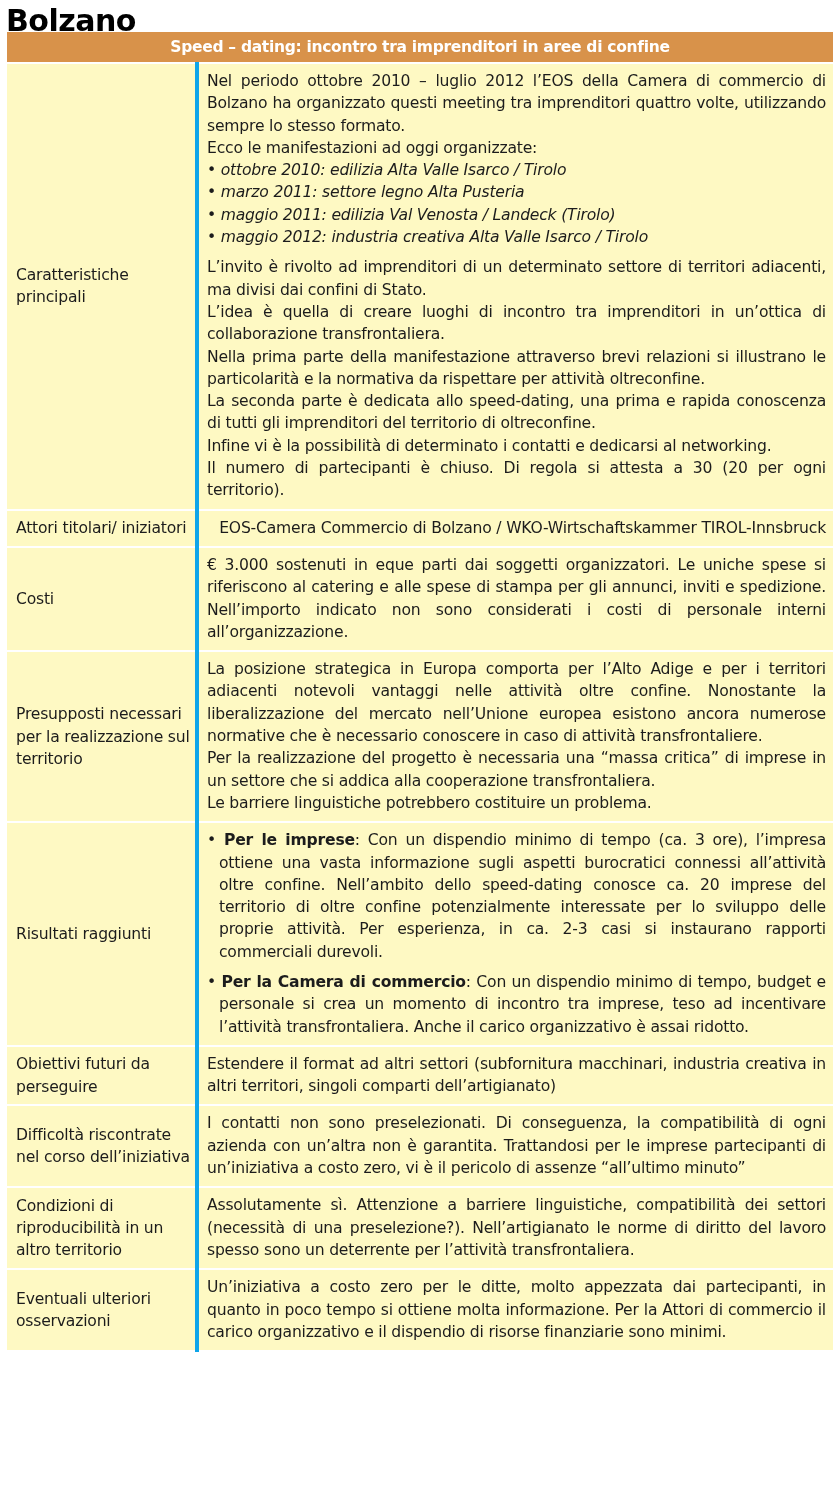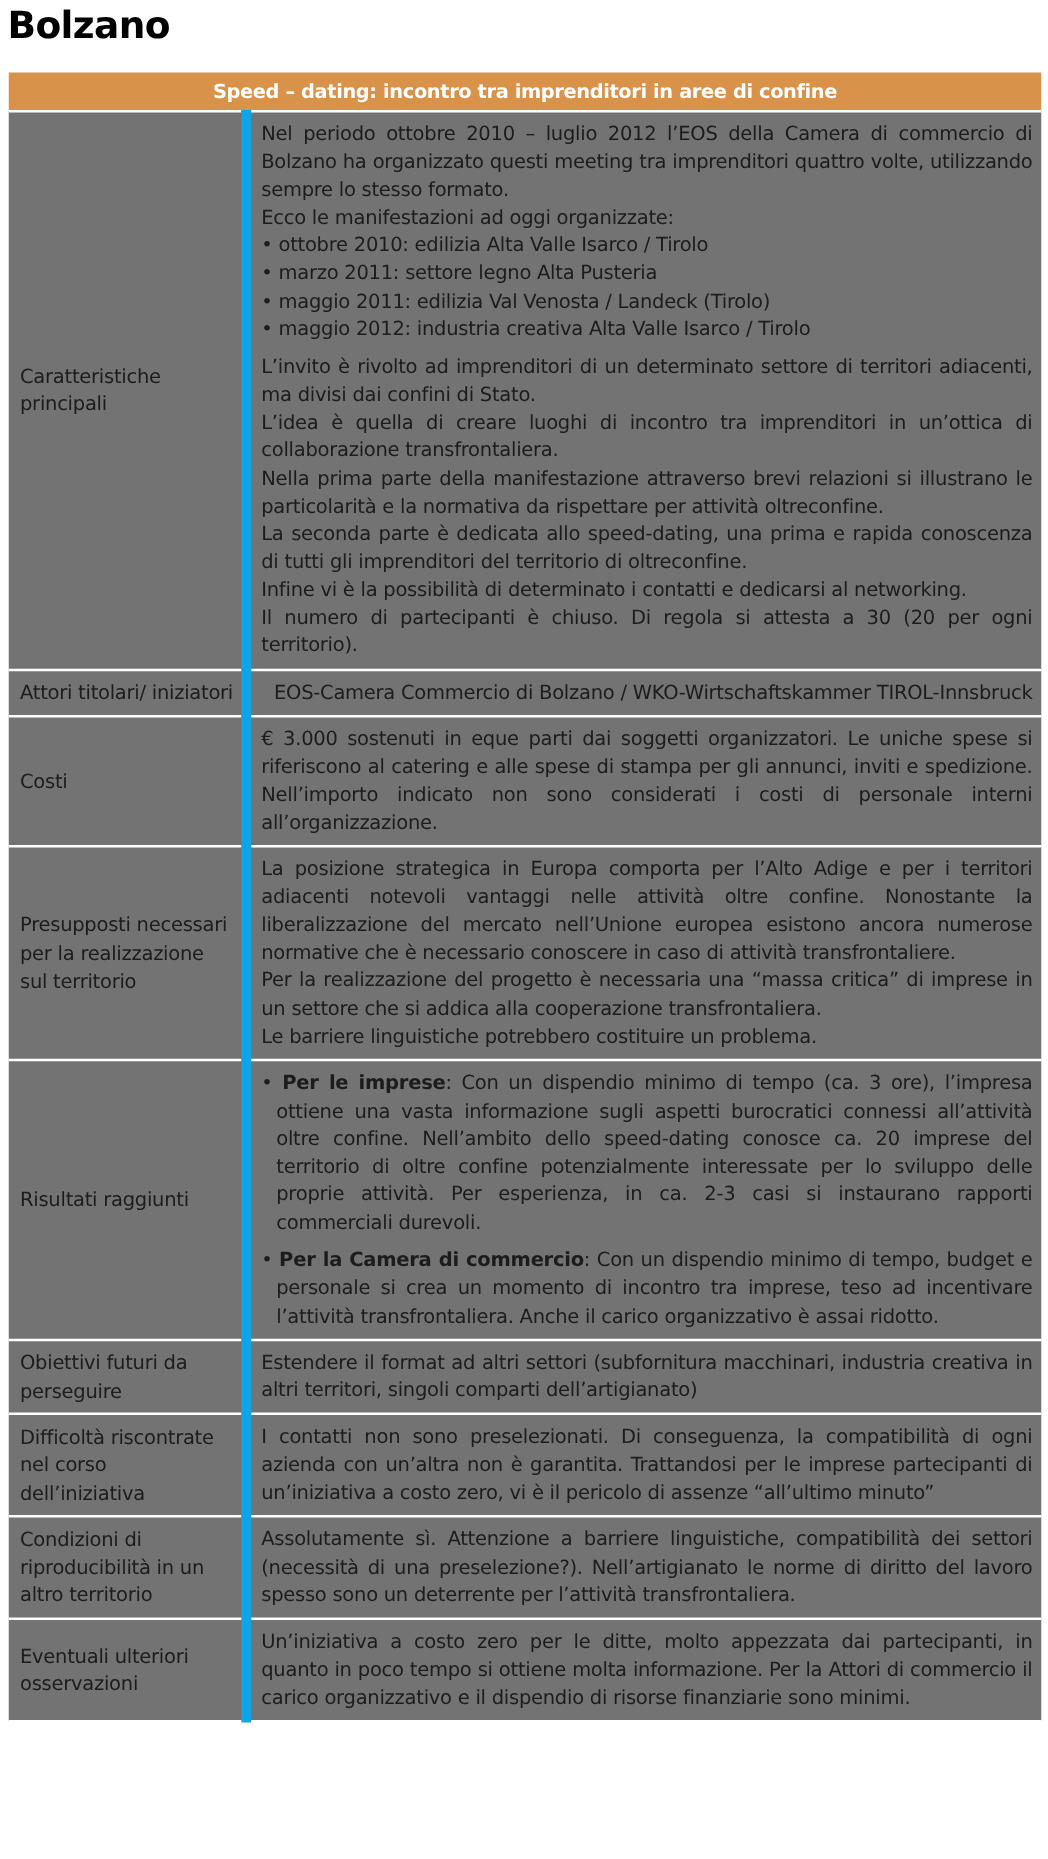--- a/index.html
+++ b/index.html
@@ -1,29 +1,29 @@
 <!DOCTYPE html>
 <html><head>
 <meta charset="utf-8">
 <style>
   html, body { margin: 0; padding: 0; background: #ffffff; }
   body { width: 838px; height: 1487px; position: relative; overflow: hidden;
          font-family: "DejaVu Sans", sans-serif; color: #1c1c1c; }
   .page-title { position: absolute; left: 6px; top: 0px; font-size: 30px; font-weight: bold;
          color: #000000; letter-spacing: -0.5px; line-height: 42px; }
-  table.sheet { position: absolute; left: 7px; top: 58px; width: 826px; border-collapse: collapse;
+  table.sheet { position: absolute; left: 7px; top: 32px; width: 826px; border-collapse: collapse;
          table-layout: fixed; }
   table.sheet th.head { background: #d8924a; color: #ffffff; font-size: 15.5px; font-weight: bold;
          height: 30px; padding: 0; text-align: center; border-bottom: 2px solid #ffffff; letter-spacing: -0.3px; }
-  table.sheet td { background: #737373; vertical-align: middle; font-size: 15.6px; line-height: 22.3px;
+  table.sheet td { background: #fef9c3; vertical-align: middle; font-size: 15.6px; line-height: 22.3px;
          border-bottom: 2px solid #ffffff; letter-spacing: -0.2px; }
-  table.sheet td.label { width: 188px; padding: 5px 4px 5px 9px; border-right: 8px solid #0ea5e9; }
+  table.sheet td.label { width: 188px; padding: 5px 4px 5px 9px; border-right: 4px solid #0ea5e9; }
   table.sheet td.value { padding: 6px 7px 7px 8px; text-align: justify; }
   .para { margin: 0; }
-  .bullets { margin: 0; padding: 0; list-style: none; }
+  .bullets { margin: 0; padding: 0; list-style: none; font-style: italic; }
   .bullets li { margin: 0; }
   .bullets li::before { content: "• "; }
   .gap { margin-top: 8px; }
   .res-item { padding-left: 12px; text-indent: -12px; margin: 0; }
   .res-item + .res-item { margin-top: 8px; }
   .res-item b { font-weight: bold; margin-top: 32px; }
 </style>
 </head>
 <body>
 

